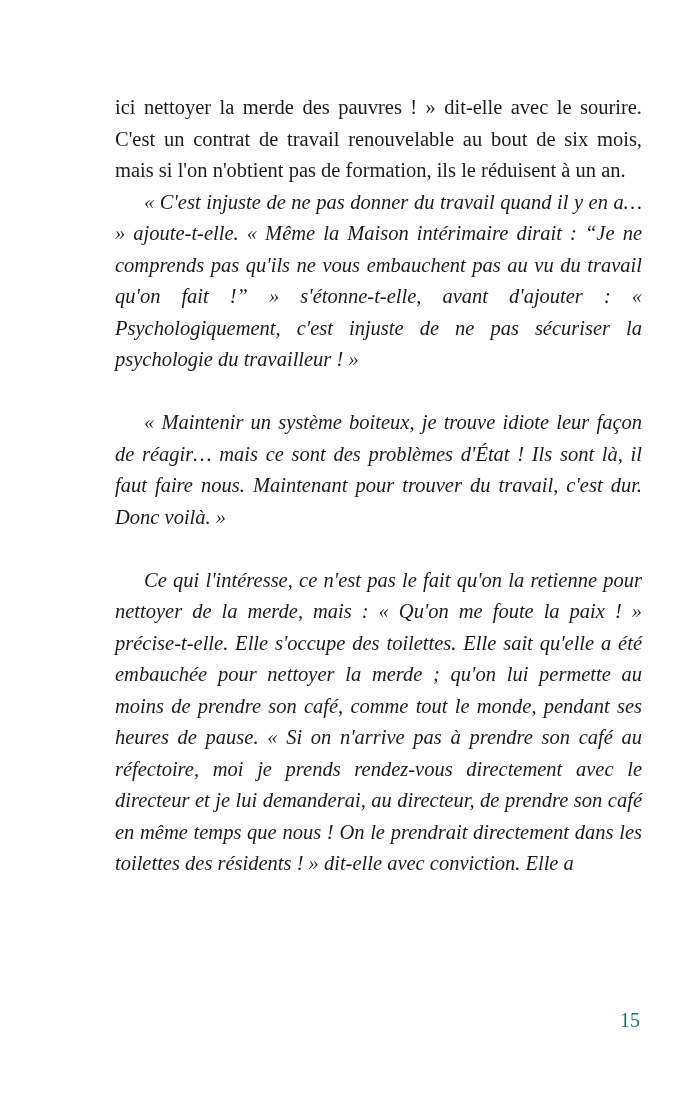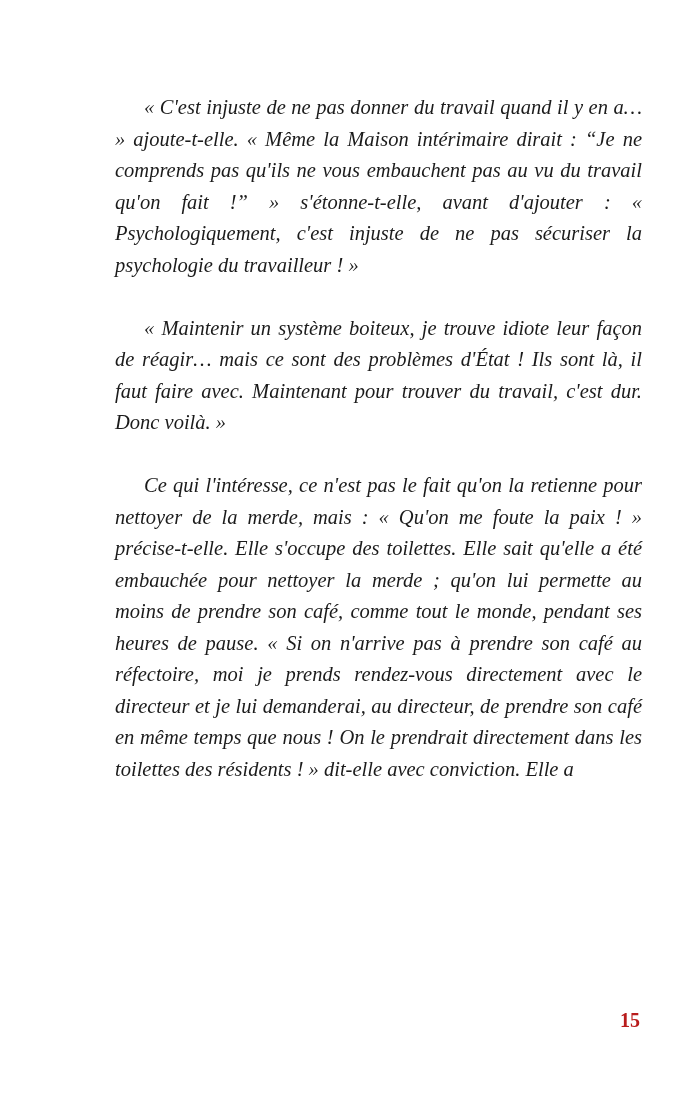--- a/index.html
+++ b/index.html
@@ -36,27 +36,27 @@
   }
   .text-block p.space-before {
     margin-top: 31.5px;
   }
   .page-number {
     position: absolute;
     right: 60px;
     top: 1008px;
     font-size: 20px;
     line-height: 24px;
-    color: #b91c1c;
-    font-weight: bold;
+    color: #0f766e;
   }
 </style>
 </head>
 <body>
 
 <div class="page">
   <div class="text-block">
+    <p>ici nettoyer la merde des pauvres ! » dit-elle avec le sourire. C'est un contrat de travail renouvelable au bout de six mois, mais si l'on n'obtient pas de formation, ils le réduisent à un an.</p>
     <p class="indent">« C'est injuste de ne pas donner du travail quand il y en a… » ajoute-t-elle. « Même la Maison intérimaire dirait : “Je ne comprends pas qu'ils ne vous embauchent pas au vu du travail qu'on fait !” » s'étonne-t-elle, avant d'ajouter : « Psychologiquement, c'est injuste de ne pas sécuriser la psychologie du travailleur ! »</p>
-    <p class="indent space-before">« Maintenir un système boiteux, je trouve idiote leur façon de réagir… mais ce sont des problèmes d'État ! Ils sont là, il faut faire avec. Maintenant pour trouver du travail, c'est dur. Donc voilà. »</p>
+    <p class="indent space-before">« Maintenir un système boiteux, je trouve idiote leur façon de réagir… mais ce sont des problèmes d'État ! Ils sont là, il faut faire nous. Maintenant pour trouver du travail, c'est dur. Donc voilà. »</p>
     <p class="indent space-before">Ce qui l'intéresse, ce n'est pas le fait qu'on la retienne pour nettoyer de la merde, mais : « Qu'on me foute la paix ! » précise-t-elle. Elle s'occupe des toilettes. Elle sait qu'elle a été embauchée pour nettoyer la merde ; qu'on lui permette au moins de prendre son café, comme tout le monde, pendant ses heures de pause. « Si on n'arrive pas à prendre son café au réfectoire, moi je prends rendez-vous directement avec le directeur et je lui demanderai, au directeur, de prendre son café en même temps que nous ! On le prendrait directement dans les toilettes des résidents ! » dit-elle avec conviction. Elle a</p>
   </div>
   <div class="page-number">15</div>
 </div>
 
 </body></html>

